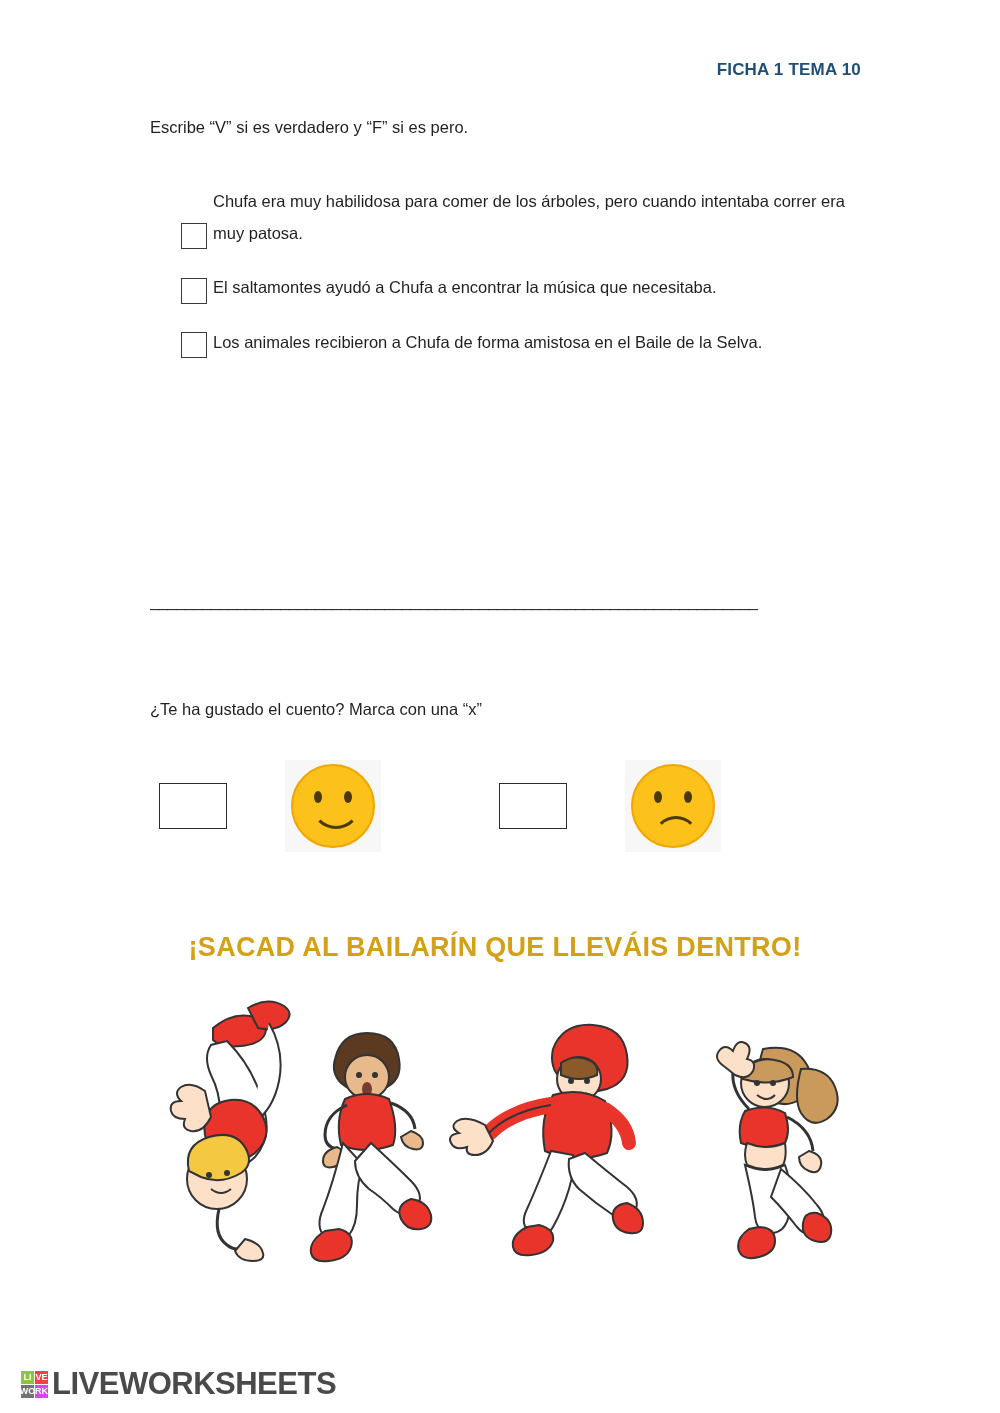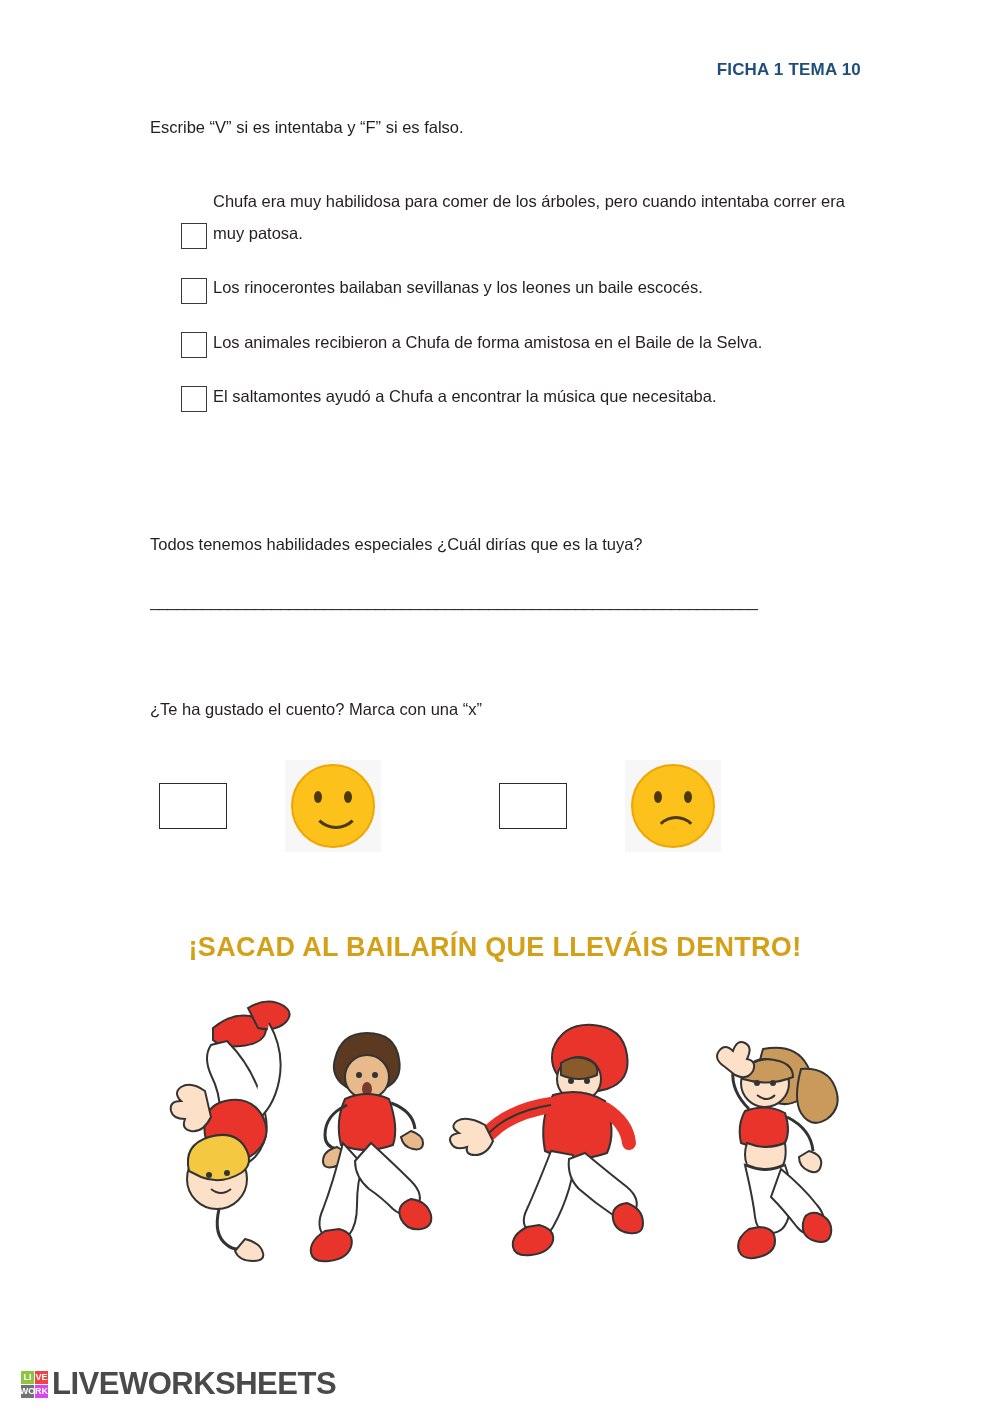--- a/index.html
+++ b/index.html
@@ -232,47 +232,42 @@
     letter-spacing: -0.5px;
   }
 </style>
 </head>
 <body>
 
 <div class="page">
 
   <div class="header-code">FICHA 1 TEMA 10</div>
 
-  <div class="instruction-main">Escribe “V” si es intentaba y “F” si es falso.</div>
+  <div class="instruction-main">Escribe “V” si es verdadero y “F” si es pero.</div>
 
   <div class="tf-list">
 
     <div class="tf-item two-line">
       <div class="tf-checkbox"></div>
       <div class="tf-text">Chufa era muy habilidosa para comer de los árboles, pero cuando intentaba correr era muy patosa.</div>
     </div>
 
-    <div class="tf-item" style="margin-top:20px;">
+
+    <div class="tf-item" style="margin-top:11px;">
       <div class="tf-checkbox"></div>
-      <div class="tf-text">Los rinocerontes bailaban sevillanas y los leones un baile escocés.</div>
+      <div class="tf-text">El saltamontes ayudó a Chufa a encontrar la música que necesitaba.</div>
     </div>
 
     <div class="tf-item" style="margin-top:11px;">
       <div class="tf-checkbox"></div>
       <div class="tf-text">Los animales recibieron a Chufa de forma amistosa en el Baile de la Selva.</div>
     </div>
 
-    <div class="tf-item" style="margin-top:11px;">
-      <div class="tf-checkbox"></div>
-      <div class="tf-text">El saltamontes ayudó a Chufa a encontrar la música que necesitaba.</div>
-    </div>
-
   </div>
 
-  <div class="open-question">Todos tenemos habilidades especiales ¿Cuál dirías que es la tuya?</div>
 
   <div class="answer-line">______________________________________________________________________</div>
 
   <div class="rating-question">¿Te ha gustado el cuento? Marca con una “x”</div>
 
   <div class="rating-row">
 
     <div class="rating-box"></div>
 
     <div class="emoji-tile">

